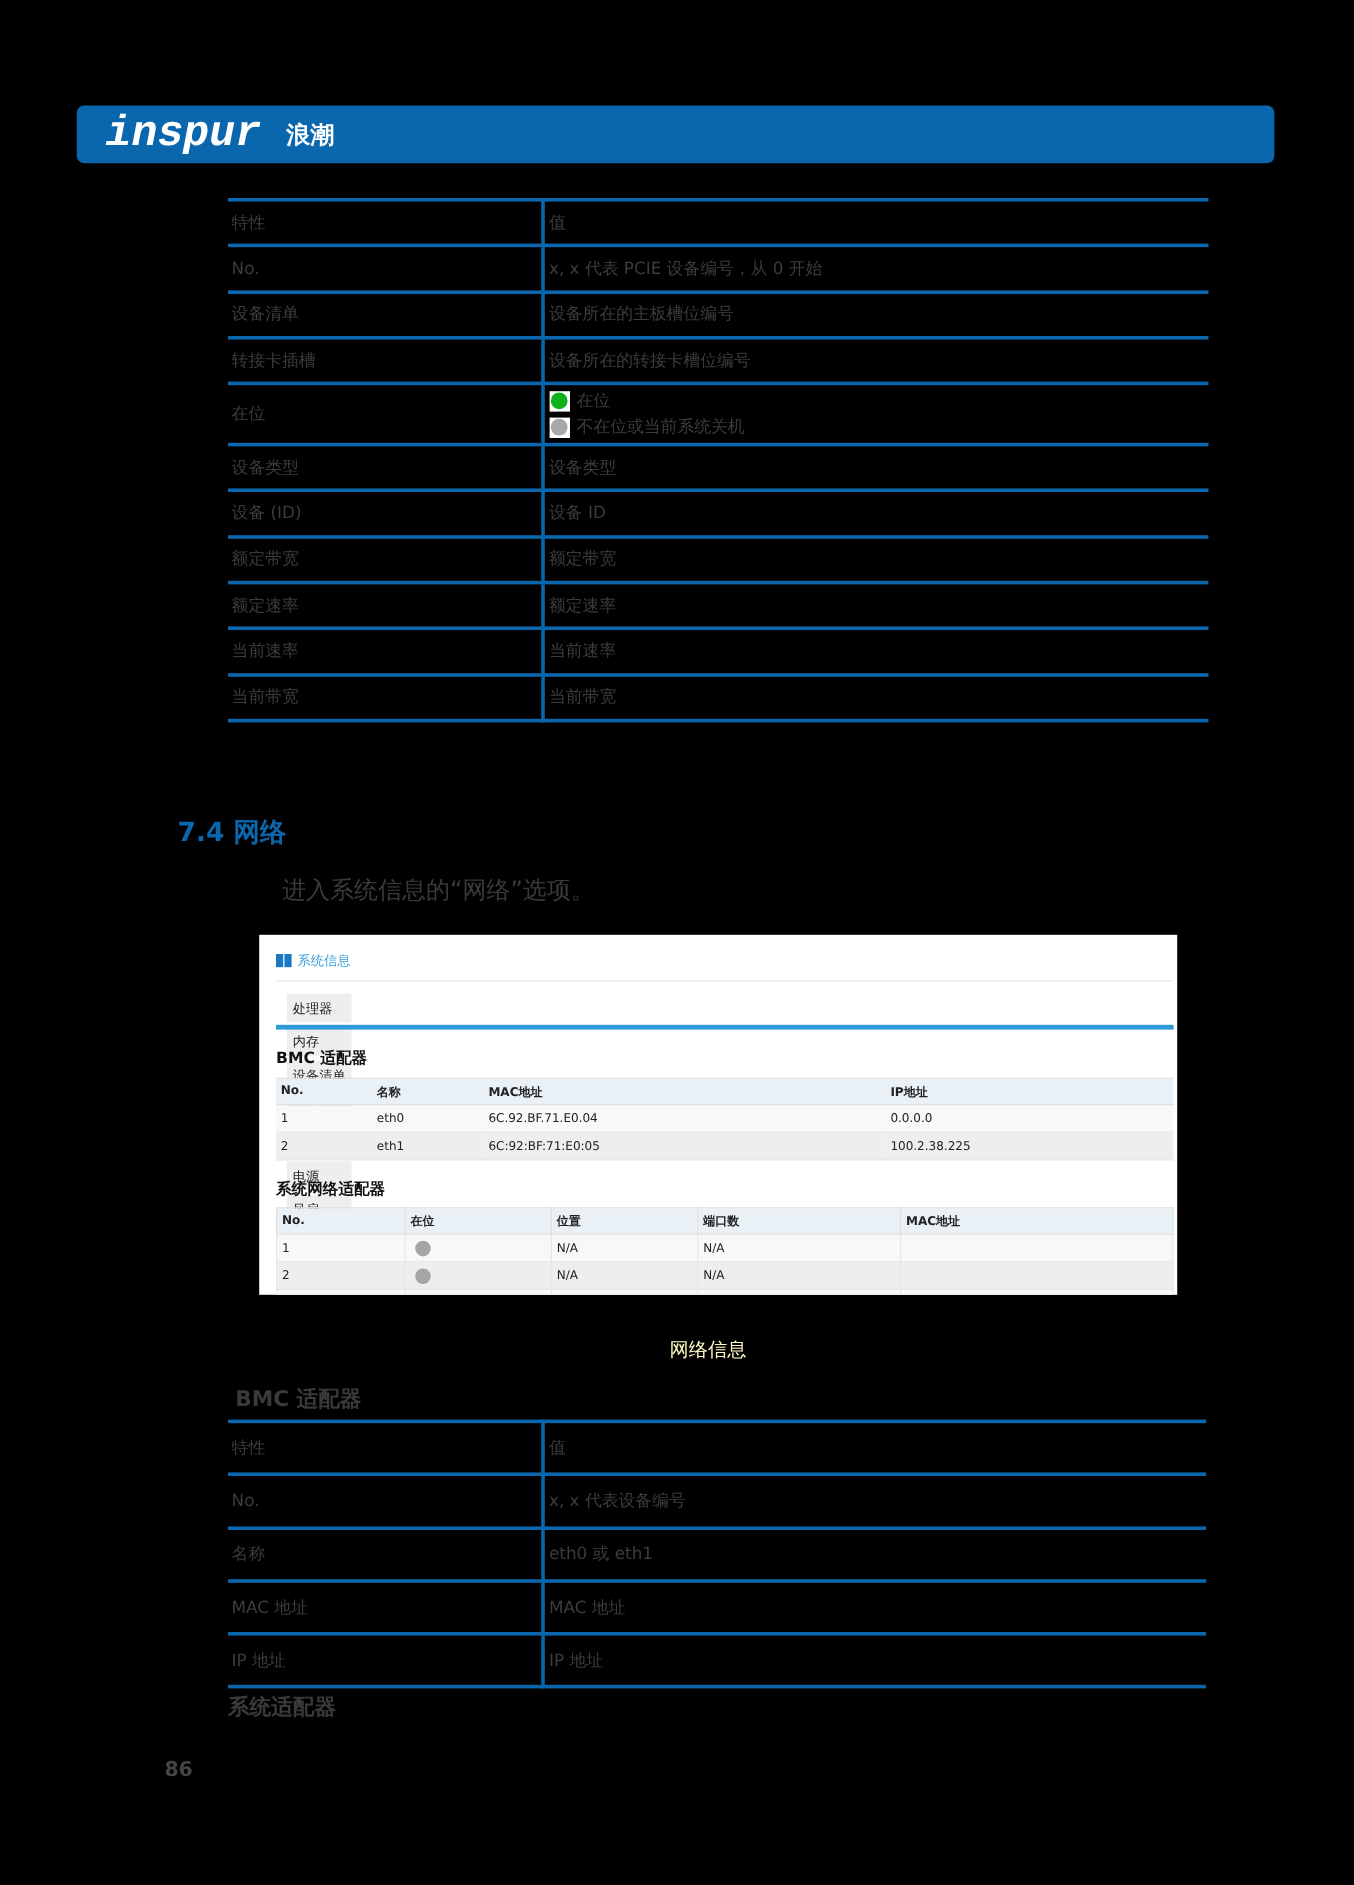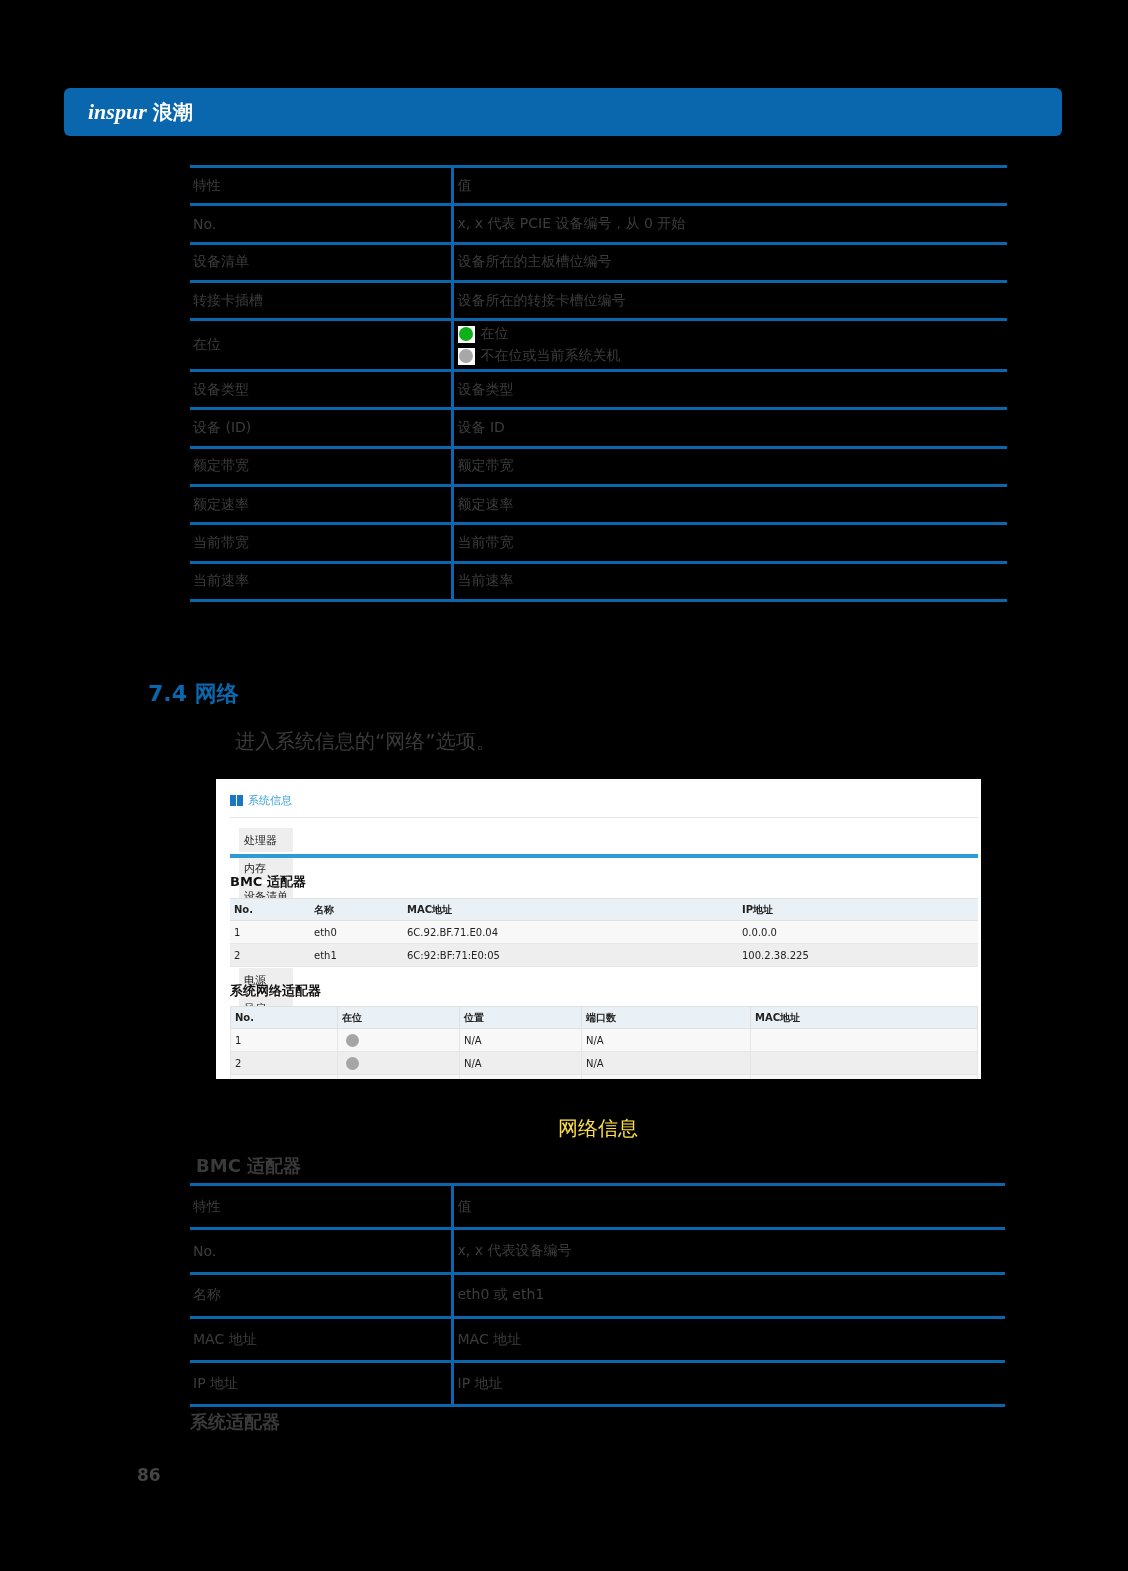--- a/index.html
+++ b/index.html
@@ -6,24 +6,24 @@
   html, body { width: 1128px; height: 1571px; background: #000000; overflow: hidden; }
   body { position: relative; font-family: "DejaVu Sans", "Liberation Sans", sans-serif; color: #3a3a3a; }
 
   
   .banner {
     position: absolute; left: 64px; top: 88px; width: 998px; height: 48px;
     background: #0a67ad; border-radius: 6px;
   }
   .logo { position: absolute; left: 24px; top: 8px; display: flex; align-items: center; height: 32px; }
   .logo-word {
-    font-family: Liberation Serif, serif; font-style: italic; font-weight: bold;
-    font-size: 22px; color: #ffffff; letter-spacing: 0px; line-height: 32px;
-  }
-  .logo-cn { font-size: 20px; color: #ffffff; font-weight: bold; margin-left: 6px; line-height: 32px; }
+    font-family: Liberation Mono, monospace; font-style: italic; font-weight: bold;
+    font-size: 36px; color: #ffffff; letter-spacing: 0px; line-height: 32px;
+  }
+  .logo-cn { font-size: 20px; color: #ffffff; font-weight: bold; margin-left: 21px; line-height: 32px; }
 
   
   .prop-table { position: absolute; left: 190px; width: 817px; border-collapse: collapse; }
   .prop-table td {
     border-top: 3px solid #0a67ad; border-bottom: 3px solid #0a67ad;
     font-size: 14px; color: #3c3c3c; padding: 0 3px; vertical-align: middle;
   }
   .prop-table td.c1 { width: 262px; border-right: 3px solid #0a67ad; }
   .prop-table td.c2 { padding-left: 4px; }
   .t1 tr { height: 38.3px; }
@@ -51,21 +51,21 @@
 
   .sub-title { position: absolute; left: 14px; font-size: 13px; font-weight: bold; color: #111; }
   .mini-table { position: absolute; left: 14px; width: 748px; border-collapse: collapse; font-size: 10px; color: #222; }
   .mini-table th { background: #eaf1f6; text-align: left; font-weight: bold; height: 22px; padding-left: 4px; border: 1px solid #e0e0e0; }
   .mini-table td { height: 23px; padding-left: 4px; border: 1px solid #e6e6e6; }
   .mini-table tr.odd td { background: #f8f8f8; }
   .mini-table tr.even td { background: #eeeeee; }
   .bmc th, .bmc td { border-left: none; border-right: none; }
   .gray-dot { width: 13px; height: 13px; border-radius: 50%; background: #a5a5a5; display: inline-block; margin-left: 4px; vertical-align: middle; }
 
-  .caption { position: absolute; left: 558px; top: 1115px; font-size: 20px; color: #fde047; }
+  .caption { position: absolute; left: 558px; top: 1115px; font-size: 16px; color: #fef9c3; }
   .subhead { position: absolute; font-size: 18px; font-weight: bold; color: #3a3a3a; }
   .page-num { position: absolute; left: 137px; top: 1465px; font-size: 17px; color: #444; font-weight: bold; }
 </style>
 </head>
 <body>
 
 <div class="banner">
   <div class="logo">
     <span class="logo-word">inspur</span>
     <span class="logo-cn">浪潮</span>
@@ -117,26 +117,26 @@
   </tr>
   <tr>
     <td class="c1">额定带宽</td>
     <td class="c2">额定带宽</td>
   </tr>
   <tr>
     <td class="c1">额定速率</td>
     <td class="c2">额定速率</td>
   </tr>
   <tr>
+    <td class="c1">当前速率</td>
+    <td class="c2">当前速率</td>
+  </tr>
+  <tr>
     <td class="c1">当前带宽</td>
     <td class="c2">当前带宽</td>
-  </tr>
-  <tr>
-    <td class="c1">当前速率</td>
-    <td class="c2">当前速率</td>
   </tr>
 </tbody>
   </table>
 
 <div class="section-title">7.4 网络</div>
 <div class="para">进入系统信息的“网络”选项。</div>
 
 <div class="shot">
   <div class="shot-head">
     <span class="sq">

